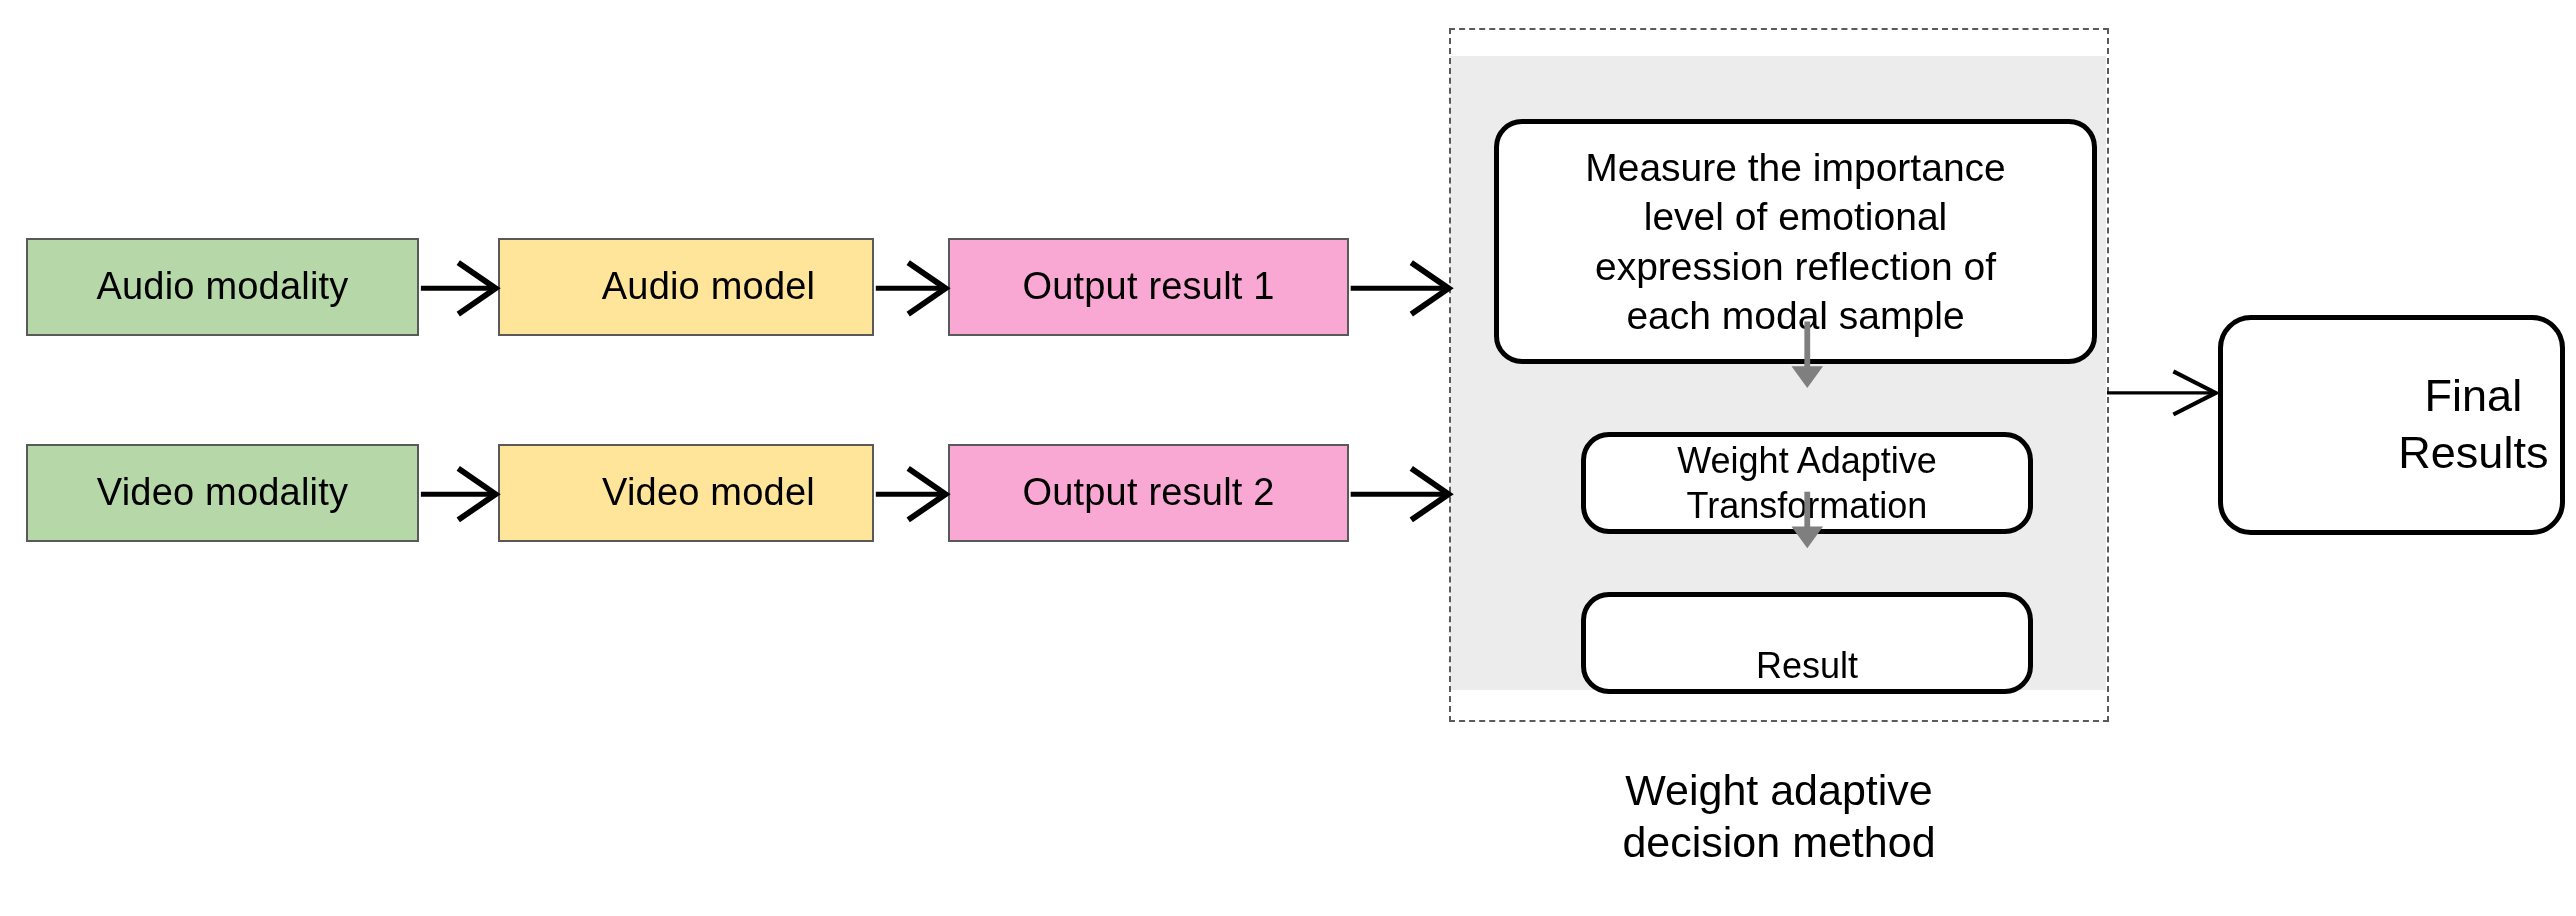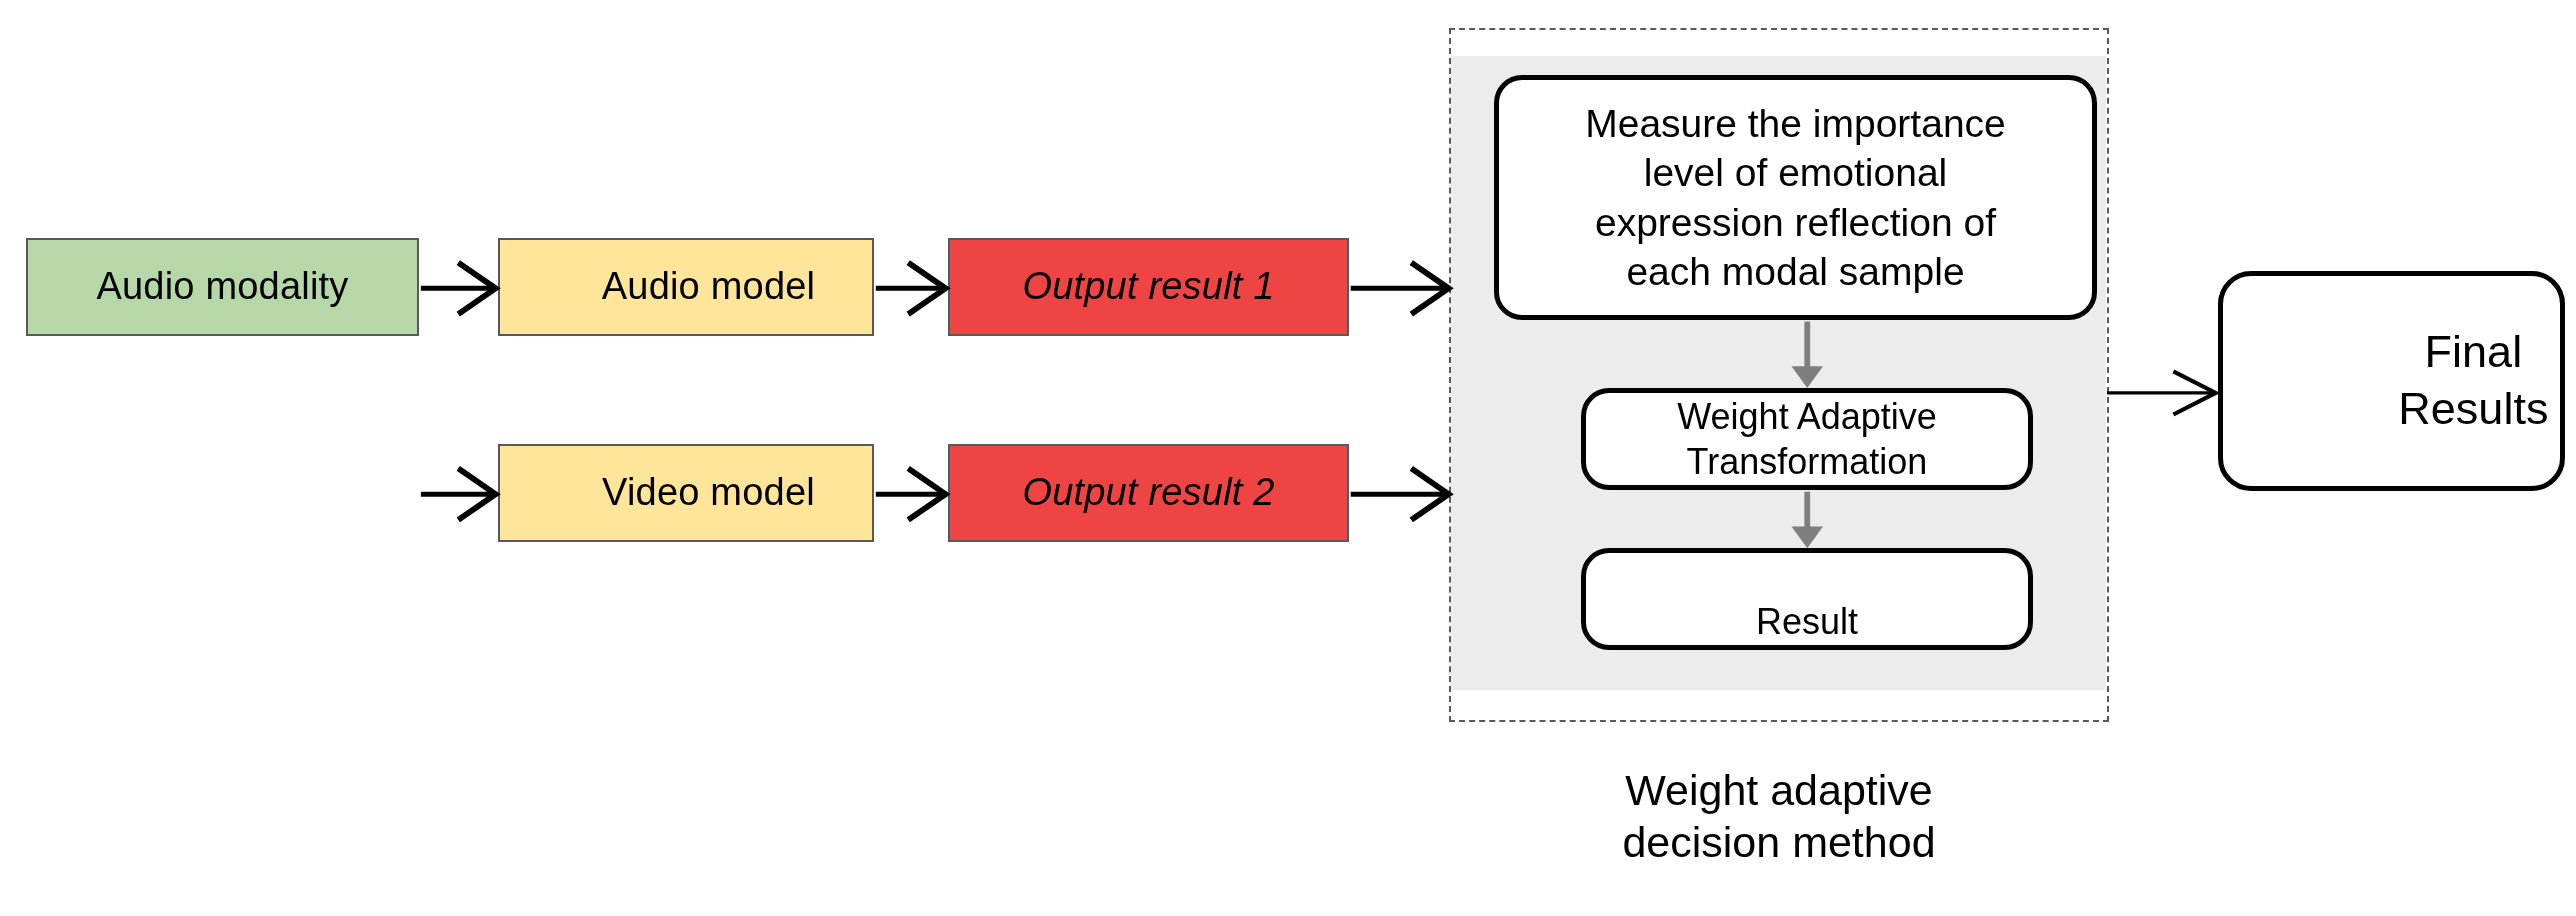--- a/index.html
+++ b/index.html
@@ -25,35 +25,36 @@
     align-items: center;
     justify-content: center;
     text-align: center;
     color: #000000;
     font-size: 38px;
     line-height: 1.1;
     letter-spacing: 0.2px;
   }
   .proc-box.green  { background: #b6d7a8; }
   .proc-box.yellow { background: #ffe599; padding-left: 45px; }
-  .proc-box.blue   { background: #ef4444; font-style: italic; }
+  .proc-box.blue   { background: #f9a8d4; }
 
   
   .round-box {
     position: absolute;
     box-sizing: border-box;
     background: #ffffff;
     border: 5.8px solid #000000;
     border-radius: 28px;
     display: flex;
     align-items: center;
     justify-content: center;
     text-align: center;
     color: #000000;
     line-height: 1.26;
+    margin-top: 44px;
   }
   .round-box .txt { display: block; padding: 0 11.6px; }
 
   #measure-box   { font-size: 39px; }
   #wat-box       { font-size: 36px; }
   #rwf-box       { font-size: 36px; }
   #final-box     { font-size: 45px; border-radius: 33px; }
 
   
   #group-dashed {
@@ -106,20 +107,23 @@
   </div>
 
   <div class="proc-box yellow" style="left:498px; top:238px; width:376px; height:98px;">
     <span>Audio model</span>
   </div>
 
   <div class="proc-box blue" style="left:948px; top:238px; width:401px; height:98px;">
     <span>Output result 1</span>
   </div>
 
+  <div class="proc-box green" style="left:26px; top:444px; width:393px; height:98px;">
+    <span>Video modality</span>
+  </div>
 
   <div class="proc-box yellow" style="left:498px; top:444px; width:376px; height:98px;">
     <span>Video model</span>
   </div>
 
   <div class="proc-box blue" style="left:948px; top:444px; width:401px; height:98px;">
     <span>Output result 2</span>
   </div>
 
   <div class="round-box" id="measure-box" style="left:1494px; top:75px; width:603px; height:245px;">

